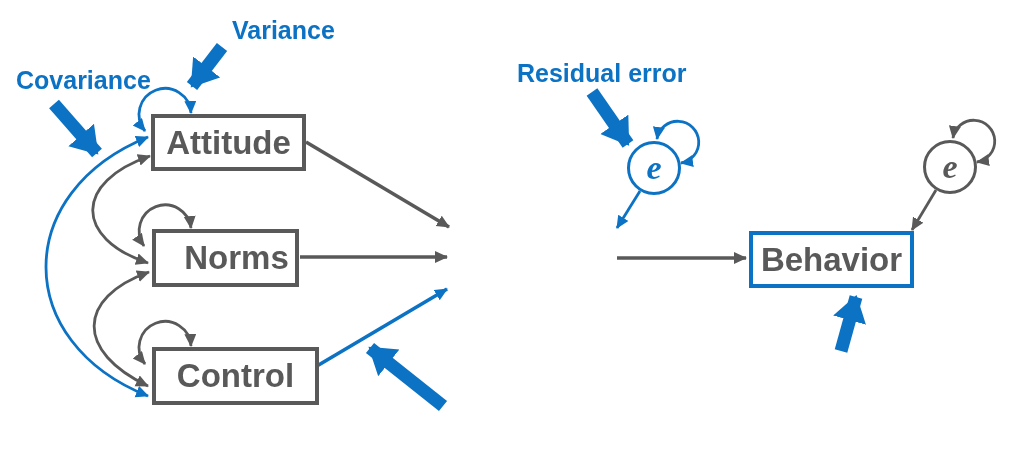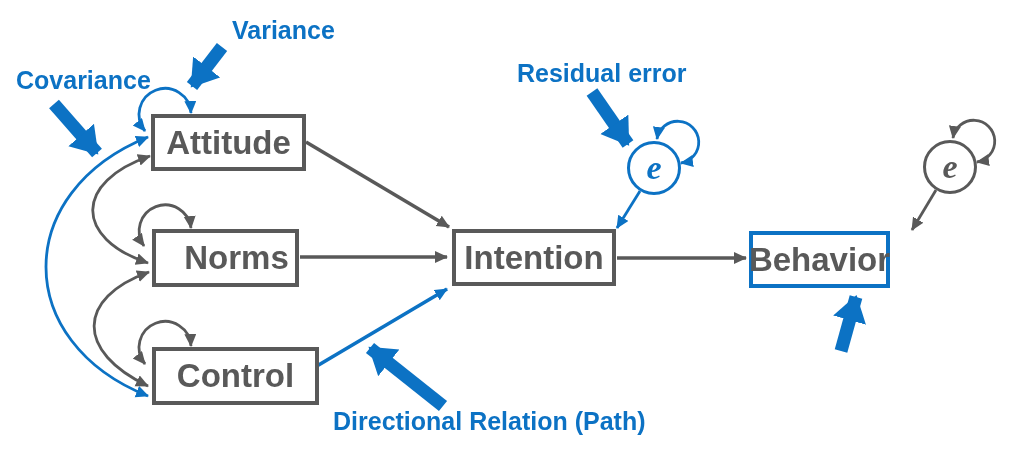--- a/index.html
+++ b/index.html
@@ -68,28 +68,26 @@
     <path d="M 222,47 L 192,86" fill="none" stroke="#0C72C4" stroke-width="13" marker-end="url(#mBigBlue)"></path>
     <path d="M 54,104 L 97,153" fill="none" stroke="#0C72C4" stroke-width="13" marker-end="url(#mBigBlue)"></path>
     <path d="M 592,92 L 628,144" fill="none" stroke="#0C72C4" stroke-width="13" marker-end="url(#mBigBlue)"></path>
     <path d="M 443,406 L 370,348" fill="none" stroke="#0C72C4" stroke-width="13" marker-end="url(#mBigBlue)"></path>
     <path d="M 841,351 L 856,297" fill="none" stroke="#0C72C4" stroke-width="13" marker-end="url(#mBigBlue)"></path>
   </svg>
 
   <div class="node" style="left:151px;top:114px;width:155px;height:57px;">Attitude</div>
   <div class="node" style="left:152px;top:229px;width:147px;height:58px;padding-left:22px;">Norms</div>
   <div class="node" style="left:152px;top:347px;width:167px;height:58px;">Control</div>
-  <div class="node" style="left:452px;top:229px;width:164px;height:57px;">Intention</div>
-  <div class="node blue-border" style="left:749px;top:231px;width:141px;height:57px;">Behavior</div>
+  <div class="node blue-border" style="left:749px;top:231px;width:165px;height:57px;">Behavior</div>
 
   <div class="ecircle blue" style="left:627px;top:141px;width:54px;height:54px;">
     <span>e</span>
   </div>
   <div class="ecircle gray" style="left:923px;top:140px;width:54px;height:54px;">
     <span>e</span>
   </div>
 
   <div class="anno" style="left:16px;top:67px;">Covariance</div>
   <div class="anno" style="left:232px;top:17px;">Variance</div>
   <div class="anno" style="left:517px;top:60px;">Residual error</div>
-  <div class="anno" style="left:333px;top:408px;">Directional Relation (Path)</div>
 
 </div>
 
 </body></html>

